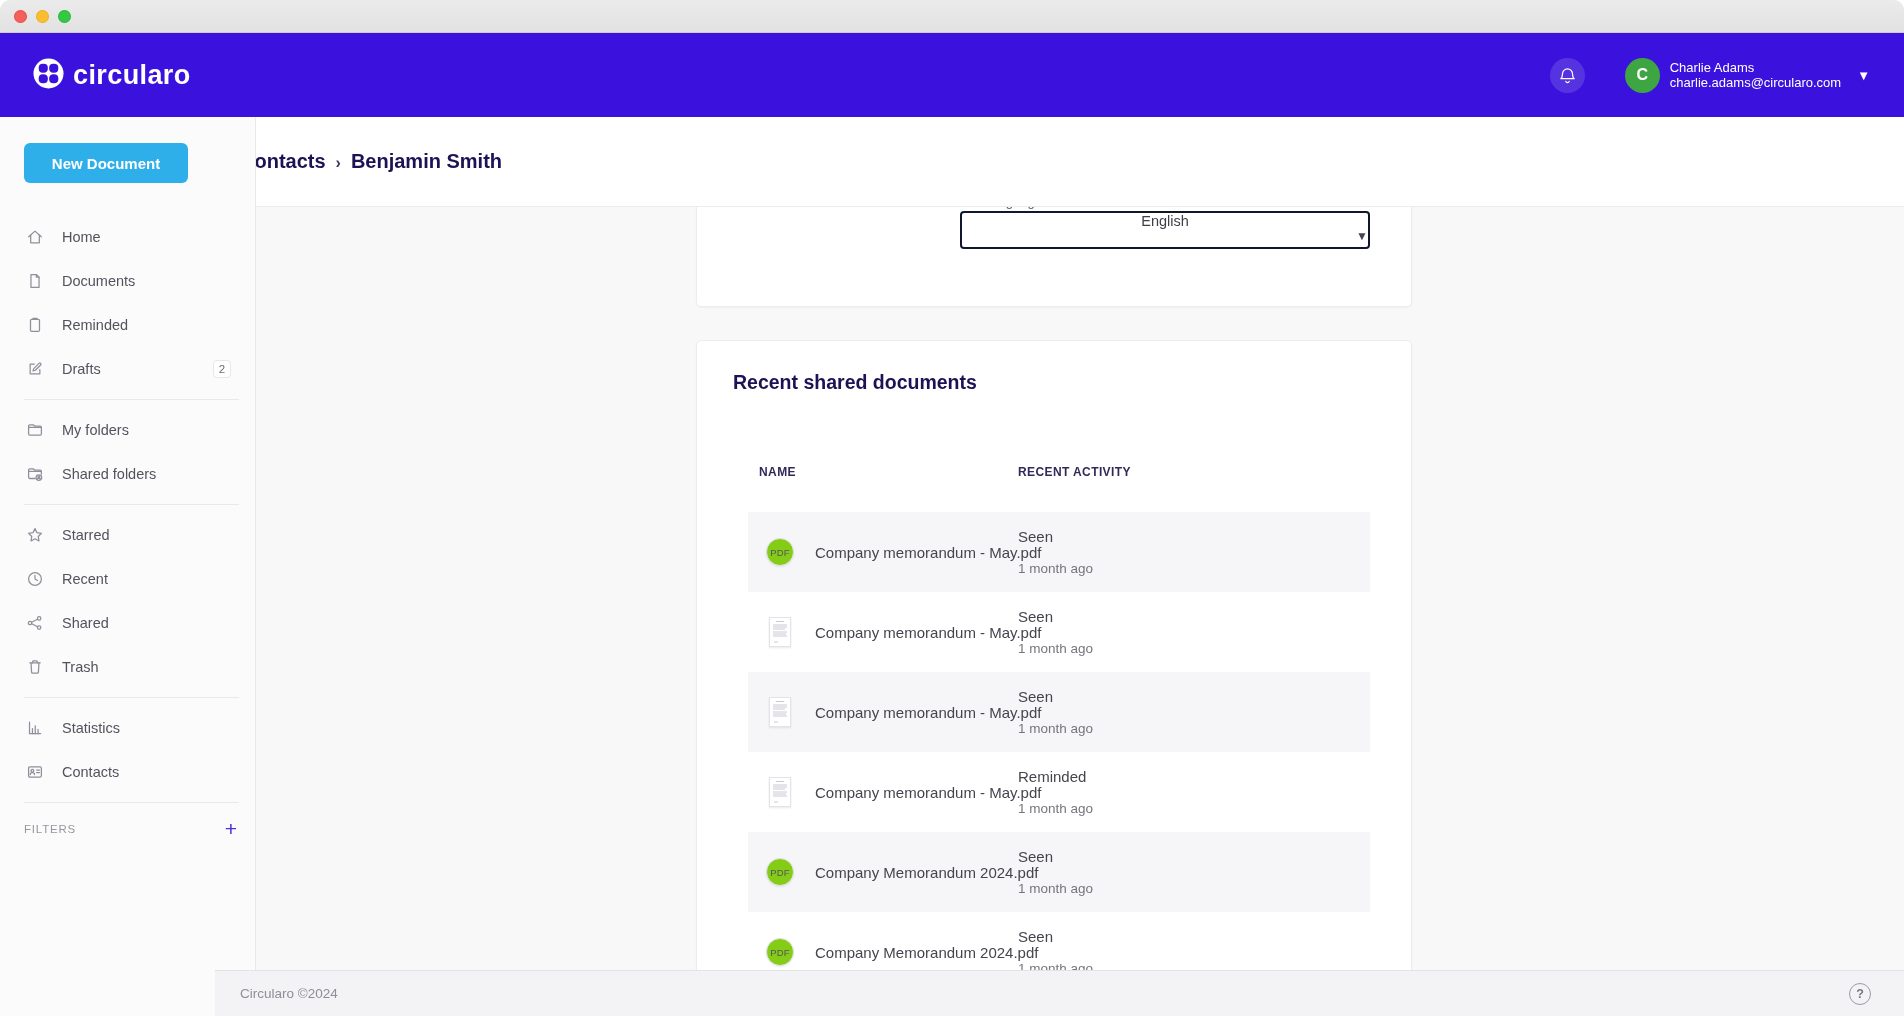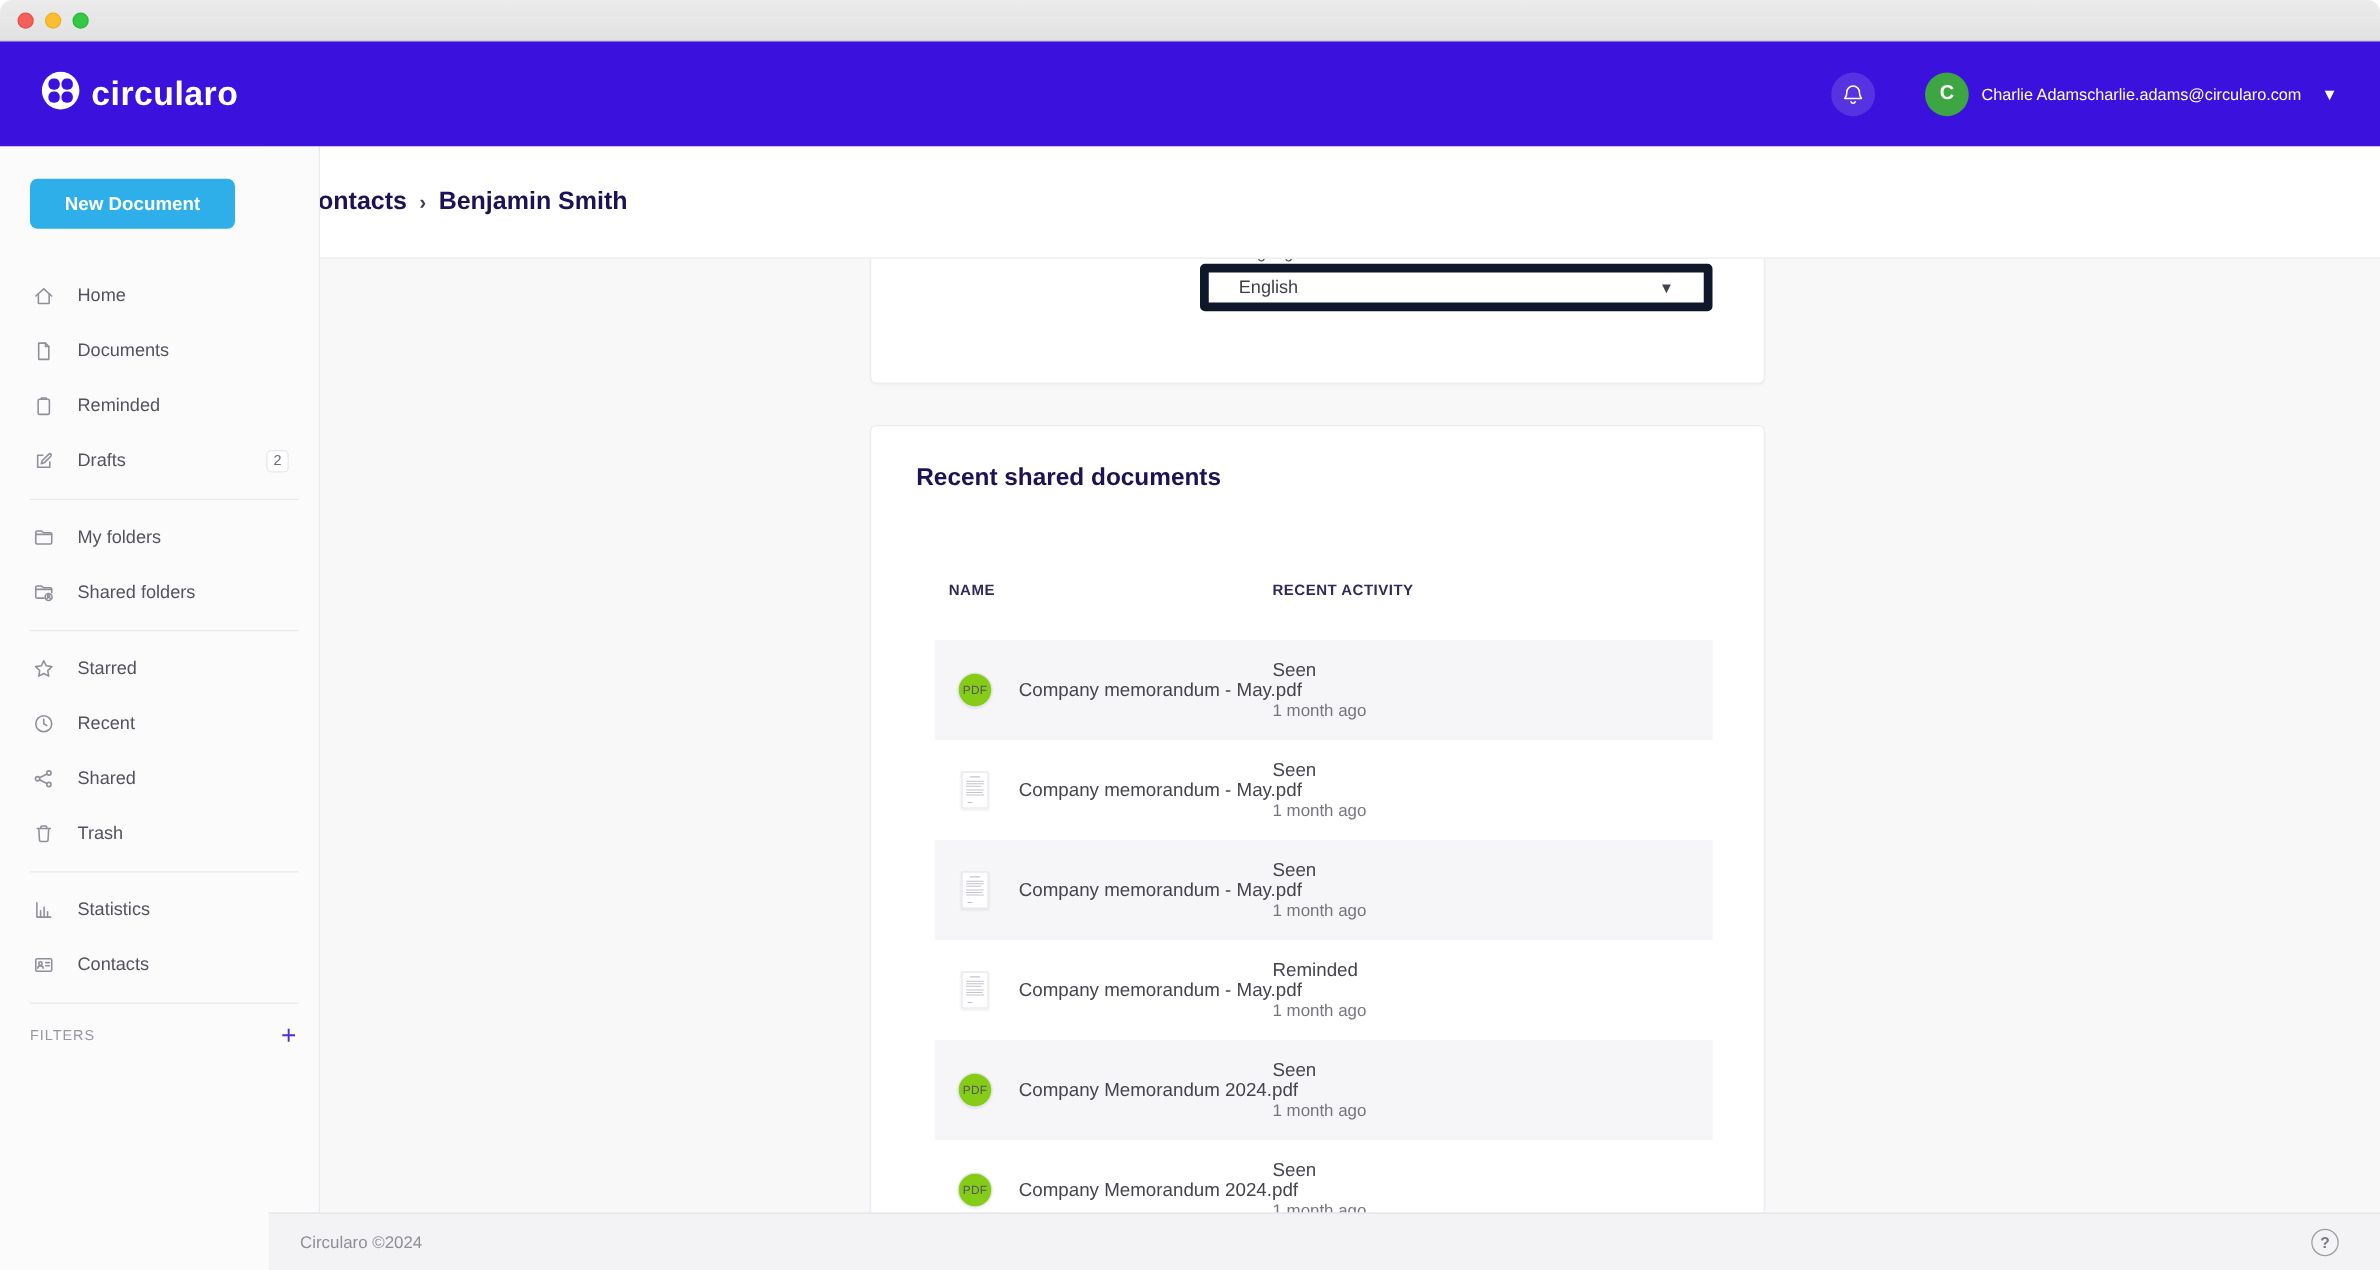--- a/index.html
+++ b/index.html
@@ -19,21 +19,21 @@
   .appbar { position:absolute; left:0; top:33px; width:1904px; height:84px; background:var(--purple,#3B12DD);
     display:flex; align-items:center; justify-content:space-between; padding:0 34px 0 33px; z-index:30; }
   .brand { display:flex; align-items:center; gap:9px; }
   .brand-name { color:#fff; font-size:27px; font-weight:700; letter-spacing:.4px; }
   .appbar-right { display:flex; align-items:center; gap:40px; }
   .bell-btn { width:35px; height:35px; border-radius:50%; background:rgba(255,255,255,.14); border:none;
     display:flex; align-items:center; justify-content:center; cursor:pointer; }
   .user-menu { display:flex; align-items:center; gap:10px; cursor:pointer; }
   .avatar { width:35px; height:35px; border-radius:50%; background:var(--green,#3EA543); color:#fff;
     font-size:16px; font-weight:700; display:flex; align-items:center; justify-content:center; }
-  .user-text { display:flex; flex-direction:row; line-height:15px; }
+  .user-text { display:flex; flex-direction:column; line-height:15px; }
   .user-name, .user-email { color:#fff; font-size:13px; }
   .caret { color:#fff; font-size:13px; margin-left:6px; }
 
   
   .sidebar { position:absolute; left:0; top:117px; width:256px; height:899px; background:#fbfbfc;
     border-right:1px solid #e9e9ed; z-index:20; }
   .new-doc { position:absolute; left:24px; top:26px; width:164px; height:40px; border:none; border-radius:6px;
     background:var(--blue,#2FAFE9); color:#fff; font-size:15px; font-weight:700; cursor:pointer;
     font-family:inherit; }
   #sidebar-nav { position:absolute; left:0; top:98px; right:0; }
@@ -57,22 +57,22 @@
   .crumb-link, .crumb-current { font-size:20px; font-weight:800; color:var(--navy,#1C1254); text-decoration:none; }
   .crumb-link { cursor:pointer; }
   .crumb-sep { font-size:16px; font-weight:700; color:#3a3a55; padding-top:2px; }
 
   
   .content { position:absolute; left:215px; top:207px; width:1689px; height:809px; background:#f8f8f9; }
   .card { position:absolute; background:#fff; border:1px solid #ececf1; box-shadow:0 1px 2px rgba(30,30,60,.04); }
   .card-profile { left:481px; top:-1px; width:716px; height:101px; border-top:none; border-radius:0 0 5px 5px; }
   .clipped-label { position:absolute; left:287px; top:0; height:4px; overflow:hidden; color:#55555e; font-size:13px; }
   .clipped-label span { display:block; transform:translateY(-12px); }
-  .select { position:absolute; left:263px; top:5px; width:410px; height:38px; border:7px solid #0f172a;
-    border-radius:4px; background:#fff; display:flex; align-items:center; padding:0 24px; cursor:pointer; }
+  .select { position:absolute; left:263px; top:5px; width:410px; height:38px; border:2px solid #0f172a;
+    border-radius:4px; background:#fff; display:flex; align-items:center; padding:0 0; cursor:pointer;flex-direction:column; }
   .select-value { font-size:14.5px; color:#3f3f49; }
   .select-caret { margin-left:auto; color:#444450; font-size:12px; }
 
   .card-docs { left:481px; top:133px; width:716px; height:700px; border-radius:5px; }
   .card-docs h2 { position:absolute; left:36px; top:30px; font-size:19.5px; font-weight:800; color:var(--navy,#1C1254); }
   .table { position:absolute; left:51px; top:112px; width:622px; }
   .thead { position:relative; height:59px; }
   .th { position:absolute; top:12px; font-size:12px; font-weight:600; letter-spacing:.4px; color:#2f2a5a; }
   .th-name { left:11px; }
   .th-activity { left:270px; }

